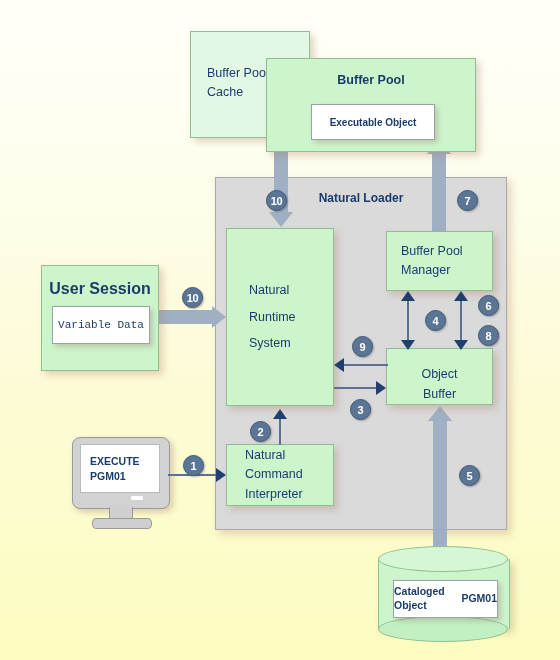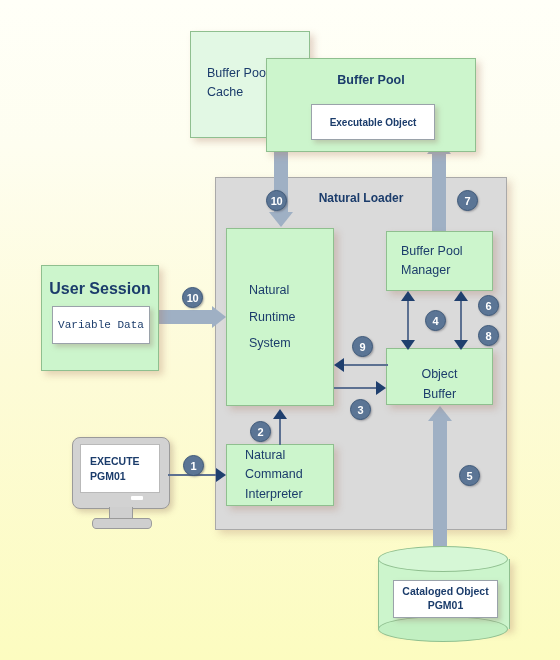--- a/index.html
+++ b/index.html
@@ -164,21 +164,21 @@
     box-sizing: border-box;
   }
   #cyl-title {
     position: absolute; left: 0; top: 9px; width: 130px;
     text-align: center; font-weight: bold; font-size: 12px; color: #1b3c6b;
   }
   #cataloged-object {
     position: absolute; left: 15px; top: 34px; width: 103px; height: 36px;
     background: #ffffff; border: 1px solid #9aa2aa; color: #1b3c6b;
     font-weight: bold; font-size: 10.5px; line-height: 1.3;
-    display: flex; flex-direction: column; align-items: center; justify-content: center;
+    display: flex; flex-direction: row; align-items: center; justify-content: center;
     box-shadow: 3px 3px 5px rgba(150,120,110,0.35);
   }
 
   
   .thick-arrow { position: absolute; }
   .thick-shaft { position: absolute; background: #9fb0c4; }
   .thick-head { position: absolute; width: 0; height: 0; }
   .head-up    { border-left: 12px solid transparent; border-right: 12px solid transparent; border-bottom: 15px solid #9fb0c4; }
   .head-down  { border-left: 12px solid transparent; border-right: 12px solid transparent; border-top: 15px solid #9fb0c4; }
   .head-right { border-top: 11px solid transparent; border-bottom: 11px solid transparent; border-left: 14px solid #9fb0c4; }

